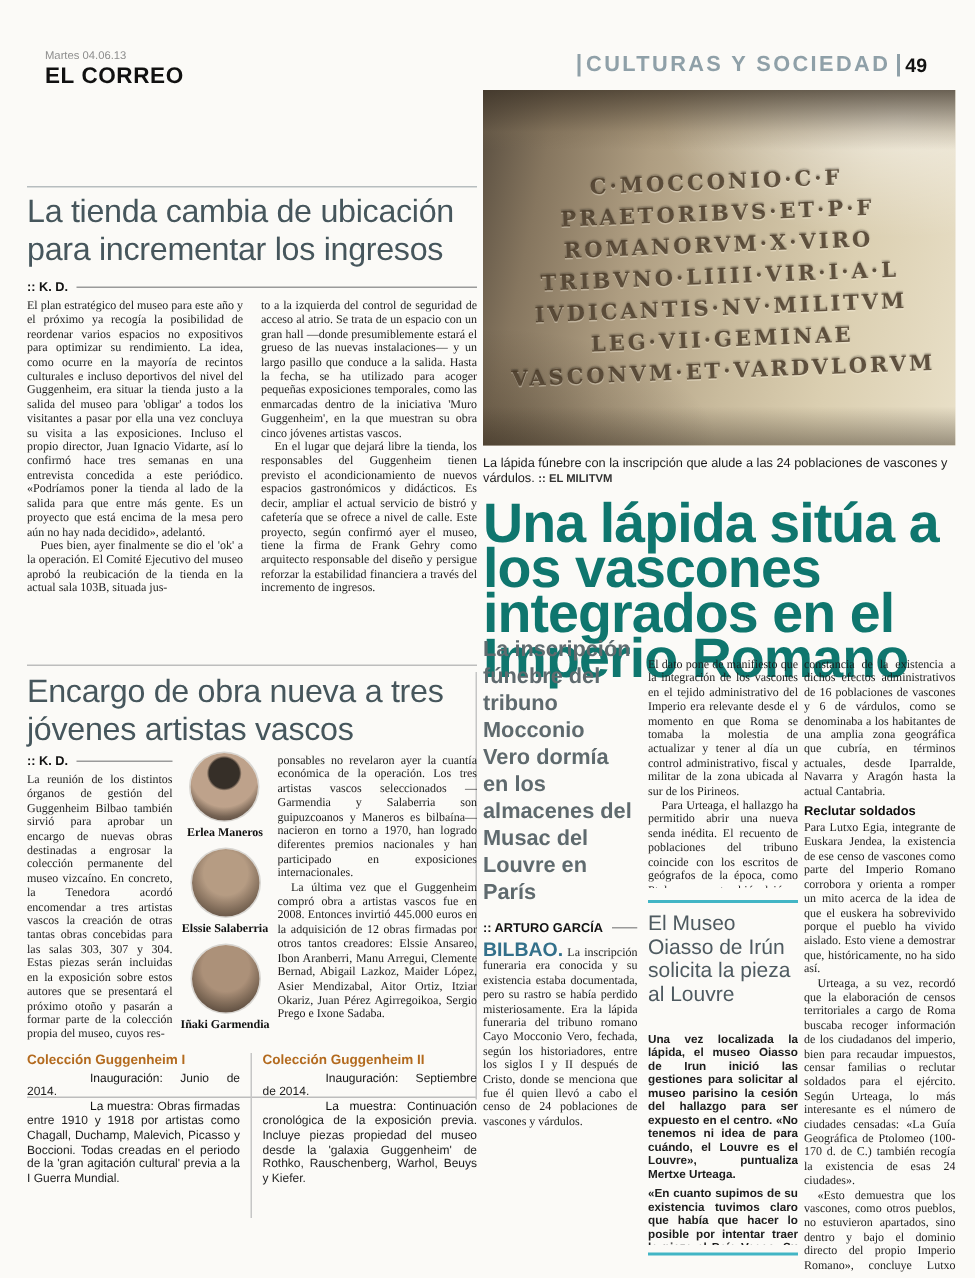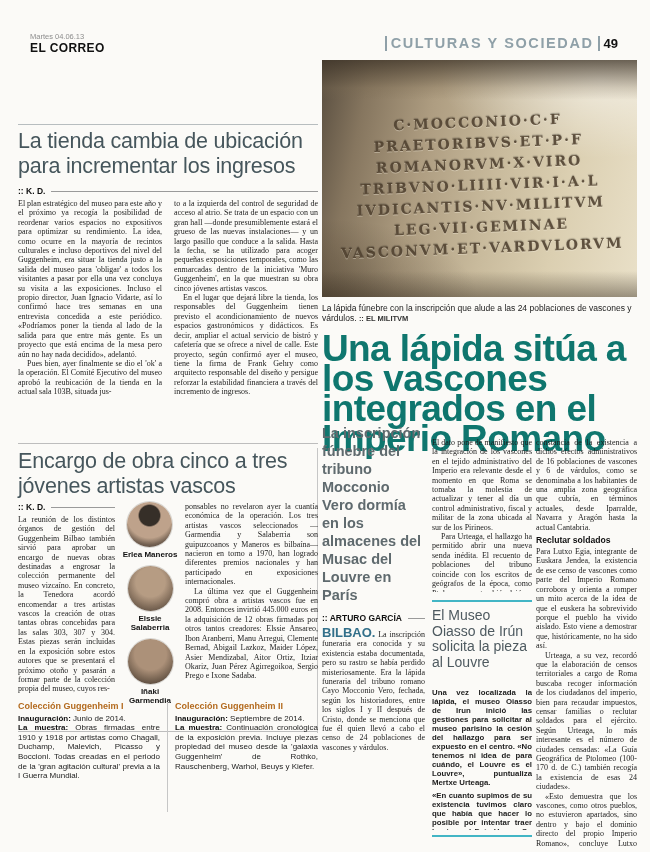--- a/index.html
+++ b/index.html
@@ -6,21 +6,21 @@
   html,body { margin:0; padding:0; background:#d8d8d8; }
   .sheet {
     position:relative; width:650px; height:852px; margin:0 auto;
     background:#fbfaf7; overflow:hidden;
     font-family:"Liberation Sans", sans-serif; color:#1c1c1c;
   }
 
   
   .masthead { position:absolute; left:30px; top:33px; line-height:1.15; }
   .masthead .date { font-size:7.5px; color:#8d8d8d; }
-  .masthead .brand { font-size:12px; font-weight:bold; letter-spacing:.4px; color:#111; }
+  .masthead .brand { font-size:15px; font-weight:bold; letter-spacing:.4px; color:#111; }
   .section-head { position:absolute; right:32px; top:35px; display:flex; align-items:center; gap:4px; }
   .section-head .bar { width:2px; height:15px; background:#8fa0a8; }
   .section-head .title { font-size:14.5px; font-weight:bold; letter-spacing:1.6px; color:#8fa0a8; }
   .section-head .pnum { font-size:13px; font-weight:bold; color:#111; }
 
   
   .rule-h { position:absolute; border-top:1px solid #bdbdbd; }
   .rule-v { position:absolute; border-left:1px solid #c6c6c6; }
   .byline { display:flex; align-items:center; gap:6px; font-size:8.5px; font-weight:bold; color:#111; }
   .byline::after { content:""; flex:1; border-top:1px solid #9a9a9a; }
@@ -37,37 +37,37 @@
   .h-shop { top:129px; width:300px; }
   .byline-shop { position:absolute; left:0; top:186px; width:300px; }
   .body-shop { position:absolute; left:0; top:199px; width:300px; height:240px; display:flex; gap:12px; }
   .body-shop .col { width:144px; height:240px; }
 
   .lb-rule2 { left:18px; top:443px; width:300px; }
   .h-comm { top:449px; width:300px; }
   .body-comm { position:absolute; left:0; top:502px; width:300px; height:225px; display:flex; }
   .comm-col1 { width:97px; }
   .comm-col1 .byline { margin-bottom:3px; }
-  .portrait-strip { width:60px; margin:0 5px; display:flex; flex-direction:column; align-items:center; }
+  .portrait-strip { width:60px; margin:0 5px; display:flex; flex-direction:column; align-items:center;font-family:Liberation Serif, serif; }
   .portrait-cell { display:flex; flex-direction:column; align-items:center; margin-bottom:7px; }
   .portrait { width:45px; height:45px; border-radius:50%; filter:saturate(.65);
               box-shadow:0 0 0 1px #d9d6d0; }
   .pt1 { background:radial-gradient(circle at 50% 30%, #3a2e24 0 26%, #caa07c 30% 58%, #7d6049 75%, #3f3226 100%); }
   .pt2 { background:radial-gradient(circle at 50% 36%, #c29a74 0 40%, #8a6a4e 68%, #463728 100%); }
   .pt3 { background:radial-gradient(circle at 50% 34%, #b98f6a 0 42%, #7d5f45 70%, #3c2f22 100%); }
   .portrait-name { margin-top:3px; font-size:8px; font-weight:bold; text-align:center; line-height:9px; color:#111; }
   .comm-col2 { width:133px; }
 
   .lb-rule3 { left:18px; top:731px; width:300px; }
   .boxes { position:absolute; left:0; top:702px; width:300px; height:110px; display:flex; }
   .cbox { width:142px; font-size:8px; line-height:9.6px; }
   .cbox + .vdiv { border-left:1px solid #c6c6c6; margin:0 7px; }
   .cbox .btitle { font-size:9px; font-weight:bold; color:#b36a1e; margin-bottom:2px; }
   .cbox p { margin:0; text-align:justify; }
-  .cbox .lbl { font-weight:bold; color:#111; }
+  .cbox .lbl { font-weight:normal; color:#111;margin-left:42px; }
 
   
   .main-block { position:absolute; left:322px; top:0; width:315px; }
   .mid-vrule { left:317px; top:448px; height:285px; }
 
   .stone-photo { position:absolute; left:0; top:60px; width:315px; height:237px; overflow:hidden;
     background:
       radial-gradient(120% 80% at 88% 8%, rgba(255,255,255,.55), transparent 42%),
       radial-gradient(90% 60% at 0% 100%, rgba(40,30,18,.38), transparent 55%),
       linear-gradient(102deg, #584d3f 0%, #86765f 14%, #ae9d81 33%, #c9bb9d 55%, #dbcfb1 74%, #e9e0c8 100%);
@@ -139,21 +139,21 @@
       <div class="col bodytext">
           <p>El plan estratégico del museo para este año y el próximo ya recogía la posibilidad de reordenar varios espacios no expositivos para optimizar su rendimiento. La idea, como ocurre en la mayoría de recintos culturales e incluso deportivos del nivel del Guggenheim, era situar la tienda justo a la salida del museo para 'obligar' a todos los visitantes a pasar por ella una vez concluya su visita a las exposiciones. Incluso el propio director, Juan Ignacio Vidarte, así lo confirmó hace tres semanas en una entrevista concedida a este periódico. «Podríamos poner la tienda al lado de la salida para que entre más gente. Es un proyecto que está encima de la mesa pero aún no hay nada decidido», adelantó.</p>
           <p>Pues bien, ayer finalmente se dio el 'ok' a la operación. El Comité Ejecutivo del museo aprobó la reubicación de la tienda en la actual sala 103B, situada jus-</p>
         </div>
       <div class="col bodytext">
           <p>to a la izquierda del control de seguridad de acceso al atrio. Se trata de un espacio con un gran hall —donde presumiblemente estará el grueso de las nuevas instalaciones— y un largo pasillo que conduce a la salida. Hasta la fecha, se ha utilizado para acoger pequeñas exposiciones temporales, como las enmarcadas dentro de la iniciativa 'Muro Guggenheim', en la que muestran su obra cinco jóvenes artistas vascos.</p>
           <p>En el lugar que dejará libre la tienda, los responsables del Guggenheim tienen previsto el acondicionamiento de nuevos espacios gastronómicos y didácticos. Es decir, ampliar el actual servicio de bistró y cafetería que se ofrece a nivel de calle. Este proyecto, según confirmó ayer el museo, tiene la firma de Frank Gehry como arquitecto responsable del diseño y persigue reforzar la estabilidad financiera a través del incremento de ingresos.</p>
         </div>
     </div>
 
-    <div class="headline-gray h-comm">Encargo de obra cinco a tres jóvenes artistas vascos</div>
+    <div class="headline-gray h-comm">Encargo de obra nueva a tres jóvenes artistas vascos</div>
     <div class="body-comm">
       <div class="comm-col1">
         <div class="byline">
           <span>:: K. D.</span>
         </div>
         <div class="bodytext" style="height:205px">
             <p>La reunión de los distintos órganos de gestión del Guggenheim Bilbao también sirvió para aprobar un encargo de nuevas obras destinadas a engrosar la colección permanente del museo vizcaíno. En concreto, la Tenedora acordó encomendar a tres artistas vascos la creación de otras tantas obras concebidas para las salas 303, 307 y 304. Estas piezas serán incluidas en la exposición sobre estos autores que se presentará el próximo otoño y pasarán a formar parte de la colección propia del museo, cuyos res-</p>
           </div>
       </div>
       <div class="portrait-strip">

